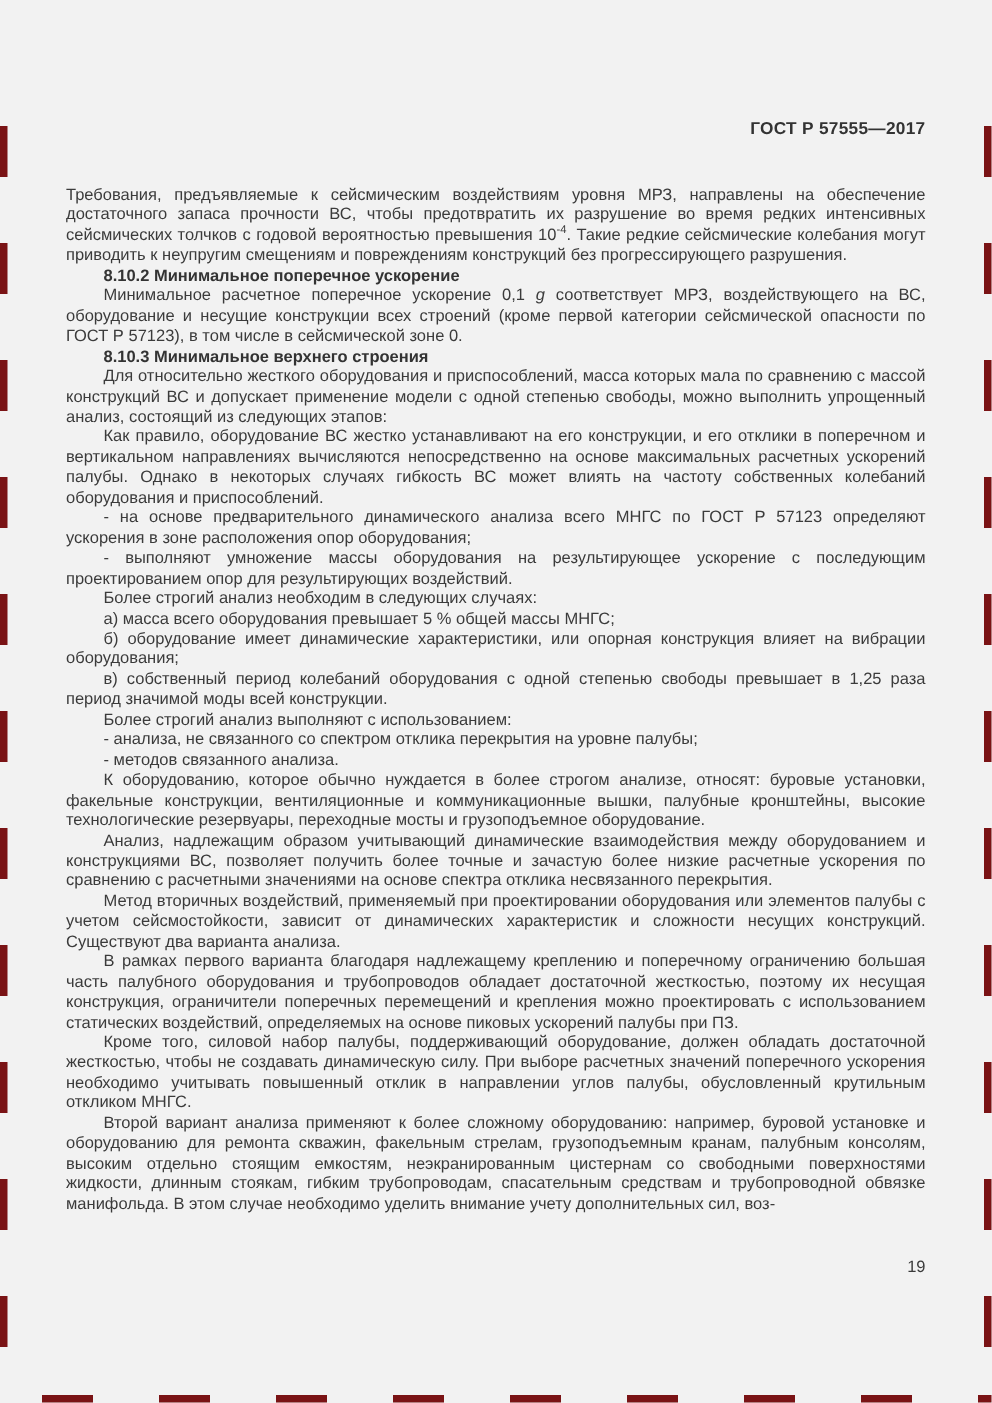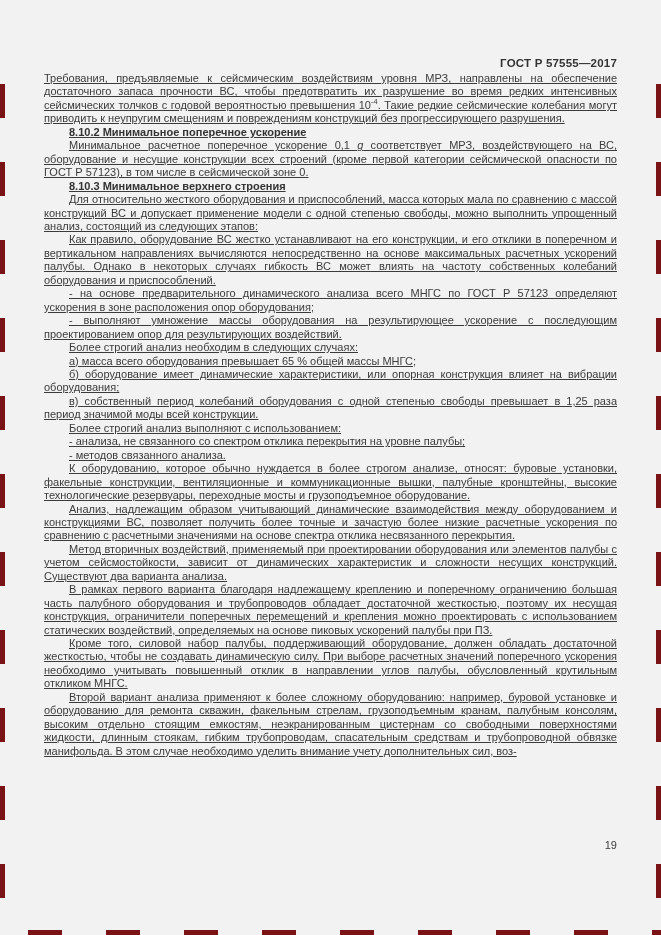--- a/index.html
+++ b/index.html
@@ -6,35 +6,34 @@
   body {
     width: 661px; height: 935px;
     background: #f2f2f2;
     font-family: "Liberation Sans", sans-serif;
     color: #3b3b3b;
     position: relative;
     overflow: hidden;
   }
   .page {
     position: absolute; inset: 0;
-    padding: 57px 44px 0 44px;
+    padding: 80px 44px 0 44px;
     box-sizing: border-box;
   }
   .doc-code {
     text-align: right;
     font-weight: 700;
     font-size: 11.5px;
     color: #333;
     letter-spacing: 0.2px;
   }
   .content {
-    margin-top: 3px;
+    margin-top: 32px;
     font-size: 11px;
     line-height: 13.45px;
-    text-decoration: underline;
   }
   .content p {
     margin: 0;
     text-align: justify;
   }
   .ind { text-indent: 25px; }
   .head { font-weight: 700; text-align: center; color: #333; }
   sup {
     font-size: 7.5px;
     line-height: 0;
@@ -81,21 +80,21 @@
 
     <p class="ind"><span>Минимальное расчетное поперечное ускорение 0,1 </span><i>g</i><span> соответствует МРЗ, воздействующего на ВС, оборудование и несущие конструкции всех строений (кроме первой категории сейсмической опасности по ГОСТ Р 57123), в том числе в сейсмической зоне 0.</span></p>
 
     <p class="ind head">8.10.3 Минимальное верхнего строения</p>
 
     <p class="ind">Для относительно жесткого оборудования и приспособлений, масса которых мала по сравнению с массой конструкций ВС и допускает применение модели с одной степенью свободы, можно выполнить упрощенный анализ, состоящий из следующих этапов:</p>
     <p class="ind">Как правило, оборудование ВС жестко устанавливают на его конструкции, и его отклики в поперечном и вертикальном направлениях вычисляются непосредственно на основе максимальных расчетных ускорений палубы. Однако в некоторых случаях гибкость ВС может влиять на частоту собственных колебаний оборудования и приспособлений.</p>
     <p class="ind">- на основе предварительного динамического анализа всего МНГС по ГОСТ Р 57123 определяют ускорения в зоне расположения опор оборудования;</p>
     <p class="ind">- выполняют умножение массы оборудования на результирующее ускорение с последующим проектированием опор для результирующих воздействий.</p>
     <p class="ind">Более строгий анализ необходим в следующих случаях:</p>
-    <p class="ind">а) масса всего оборудования превышает 65 % общей массы МНГС;</p>
+    <p class="ind">а) масса всего оборудования превышает 5 % общей массы МНГС;</p>
     <p class="ind">б) оборудование имеет динамические характеристики, или опорная конструкция влияет на вибрации оборудования;</p>
     <p class="ind">в) собственный период колебаний оборудования с одной степенью свободы превышает в 1,25 раза период значимой моды всей конструкции.</p>
     <p class="ind">Более строгий анализ выполняют с использованием:</p>
     <p class="ind">- анализа, не связанного со спектром отклика перекрытия на уровне палубы;</p>
     <p class="ind">- методов связанного анализа.</p>
     <p class="ind">К оборудованию, которое обычно нуждается в более строгом анализе, относят: буровые установки, факельные конструкции, вентиляционные и коммуникационные вышки, палубные кронштейны, высокие технологические резервуары, переходные мосты и грузоподъемное оборудование.</p>
     <p class="ind">Анализ, надлежащим образом учитывающий динамические взаимодействия между оборудованием и конструкциями ВС, позволяет получить более точные и зачастую более низкие расчетные ускорения по сравнению с расчетными значениями на основе спектра отклика несвязанного перекрытия.</p>
     <p class="ind">Метод вторичных воздействий, применяемый при проектировании оборудования или элементов палубы с учетом сейсмостойкости, зависит от динамических характеристик и сложности несущих конструкций. Существуют два варианта анализа.</p>
     <p class="ind">В рамках первого варианта благодаря надлежащему креплению и поперечному ограничению большая часть палубного оборудования и трубопроводов обладает достаточной жесткостью, поэтому их несущая конструкция, ограничители поперечных перемещений и крепления можно проектировать с использованием статических воздействий, определяемых на основе пиковых ускорений палубы при ПЗ.</p>
     <p class="ind">Кроме того, силовой набор палубы, поддерживающий оборудование, должен обладать достаточной жесткостью, чтобы не создавать динамическую силу. При выборе расчетных значений поперечного ускорения необходимо учитывать повышенный отклик в направлении углов палубы, обусловленный крутильным откликом МНГС.</p>

